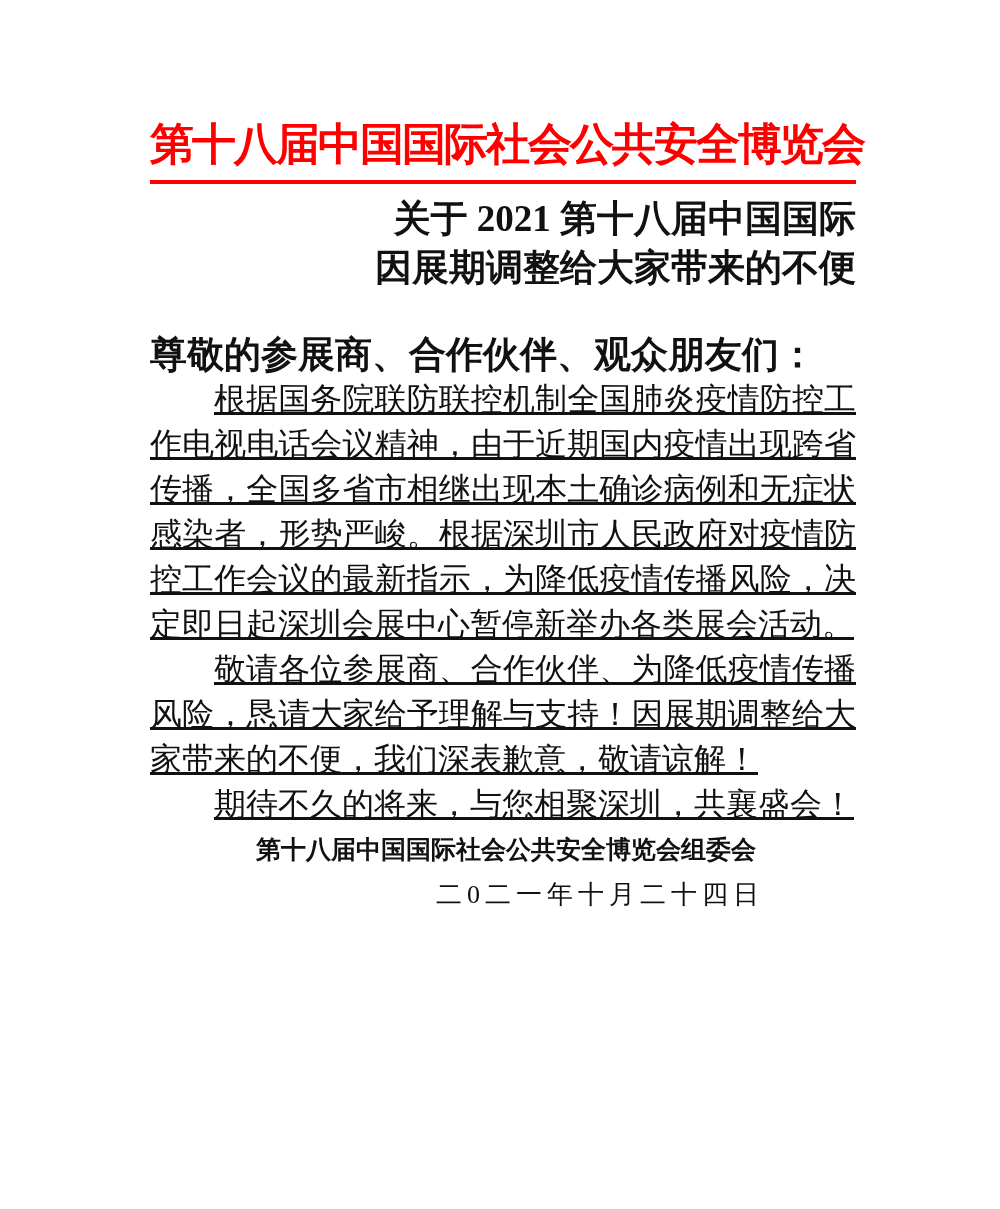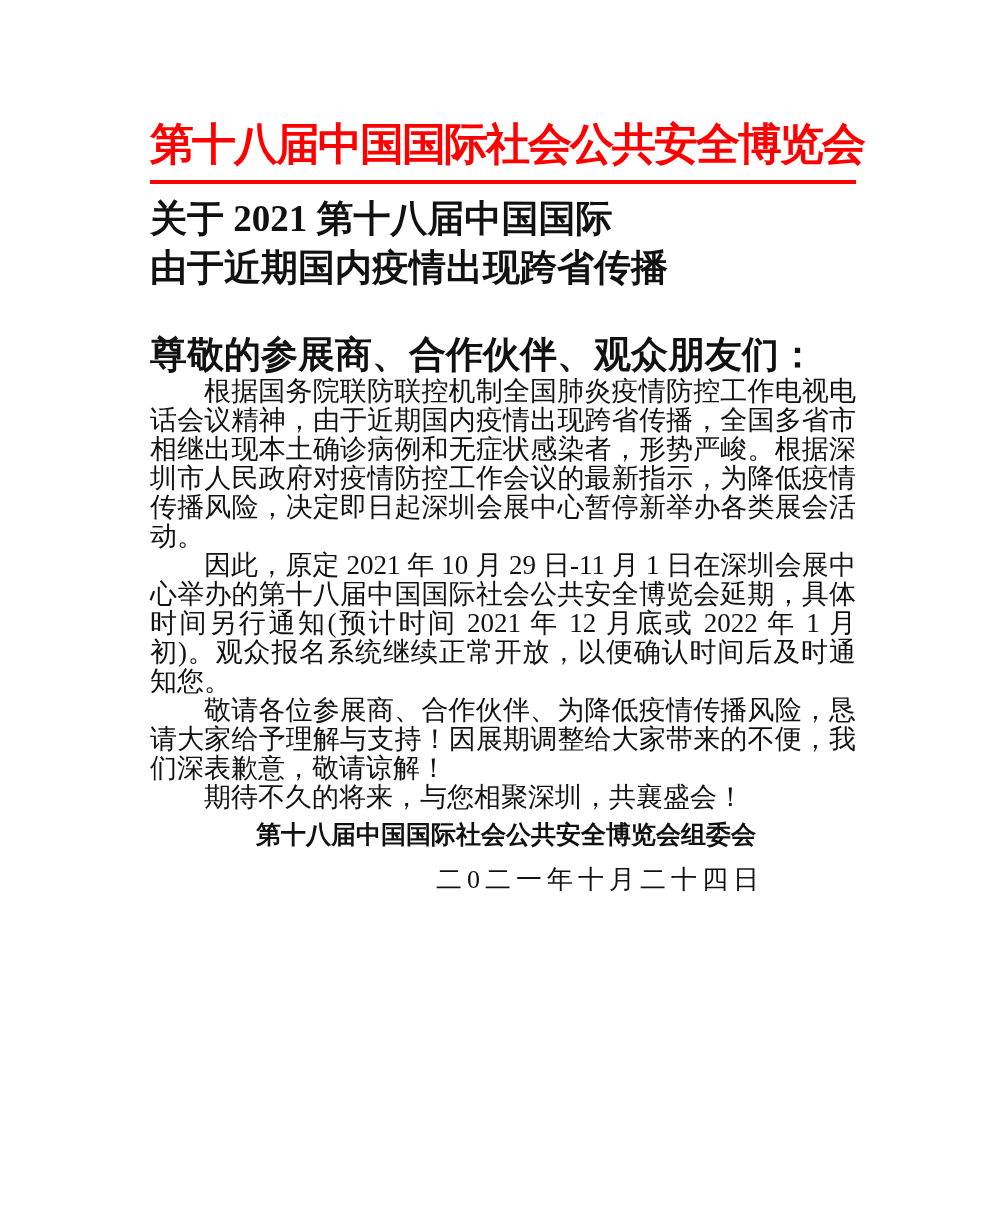--- a/index.html
+++ b/index.html
@@ -35,39 +35,40 @@
     text-align:center;
     white-space:nowrap;
   }
   .title-rule{
     border-bottom:4px solid var(--title-red);
     margin-top:4px;
     width:100%;
   }
   .subtitle{
     margin-top:10px;
-    text-align:left;
+    text-align:right;
     font-weight:bold;
     font-size:37px;
     line-height:49px;
     color:var(--text-black);
   }
   .greeting{
     margin-top:40px;
     font-weight:bold;
     font-size:37px;
     line-height:45px;
   }
   .body-par{
-    font-size:27px;
-    line-height:29px;
+    font-size:32px;
+    line-height:45px;
     text-align:justify;
     text-align-last:left;
     text-justify:inter-ideograph;
     text-indent:2em;
+    text-decoration:underline;
   }
   .signature{
     font-size:25px;
     font-weight:bold;
     line-height:45px;
     text-align:right;
     padding-right:100px;
   }
   .date-line{
     font-size:26px;
@@ -99,27 +100,26 @@
 <body>
 
 <div class="page">
   <div class="content">
 
     <h1 class="doc-title">第十八届中国国际社会公共安全博览会</h1>
     <div class="title-rule"></div>
 
     <div class="subtitle">
       <div>关于 2021 第十八届中国国际</div>
-      <div>由于近期国内疫情出现跨省传播</div>
+      <div>因展期调整给大家带来的不便</div>
     </div>
 
     <p class="greeting">尊敬的参展商、合作伙伴、观众朋友们：</p>
 
     <p class="body-par">根据国务院联防联控机制全国肺炎疫情防控工作电视电话会议精神，由于近期国内疫情出现跨省传播，全国多省市相继出现本土确诊病例和无症状感染者，形势严峻。根据深圳市人民政府对疫情防控工作会议的最新指示，为降低疫情传播风险，决定即日起深圳会展中心暂停新举办各类展会活动。</p>
-    <p class="body-par">因此，原定 2021 年 10 月 29 日-11 月 1 日在深圳会展中心举办的第十八届中国国际社会公共安全博览会延期，具体时间另行通知(预计时间 2021 年 12 月底或 2022 年 1 月初)。观众报名系统继续正常开放，以便确认时间后及时通知您。</p>
     <p class="body-par">敬请各位参展商、合作伙伴、为降低疫情传播风险，恳请大家给予理解与支持！因展期调整给大家带来的不便，我们深表歉意，敬请谅解！</p>
     <p class="body-par">期待不久的将来，与您相聚深圳，共襄盛会！</p>
 
     <div class="signature">第十八届中国国际社会公共安全博览会组委会</div>
 
     <div class="date-line">二0二一年十月二十四日</div>
   </div>
 
   <svg class="stamp" viewBox="0 0 214 184" xmlns="http://www.w3.org/2000/svg">
     <defs>

